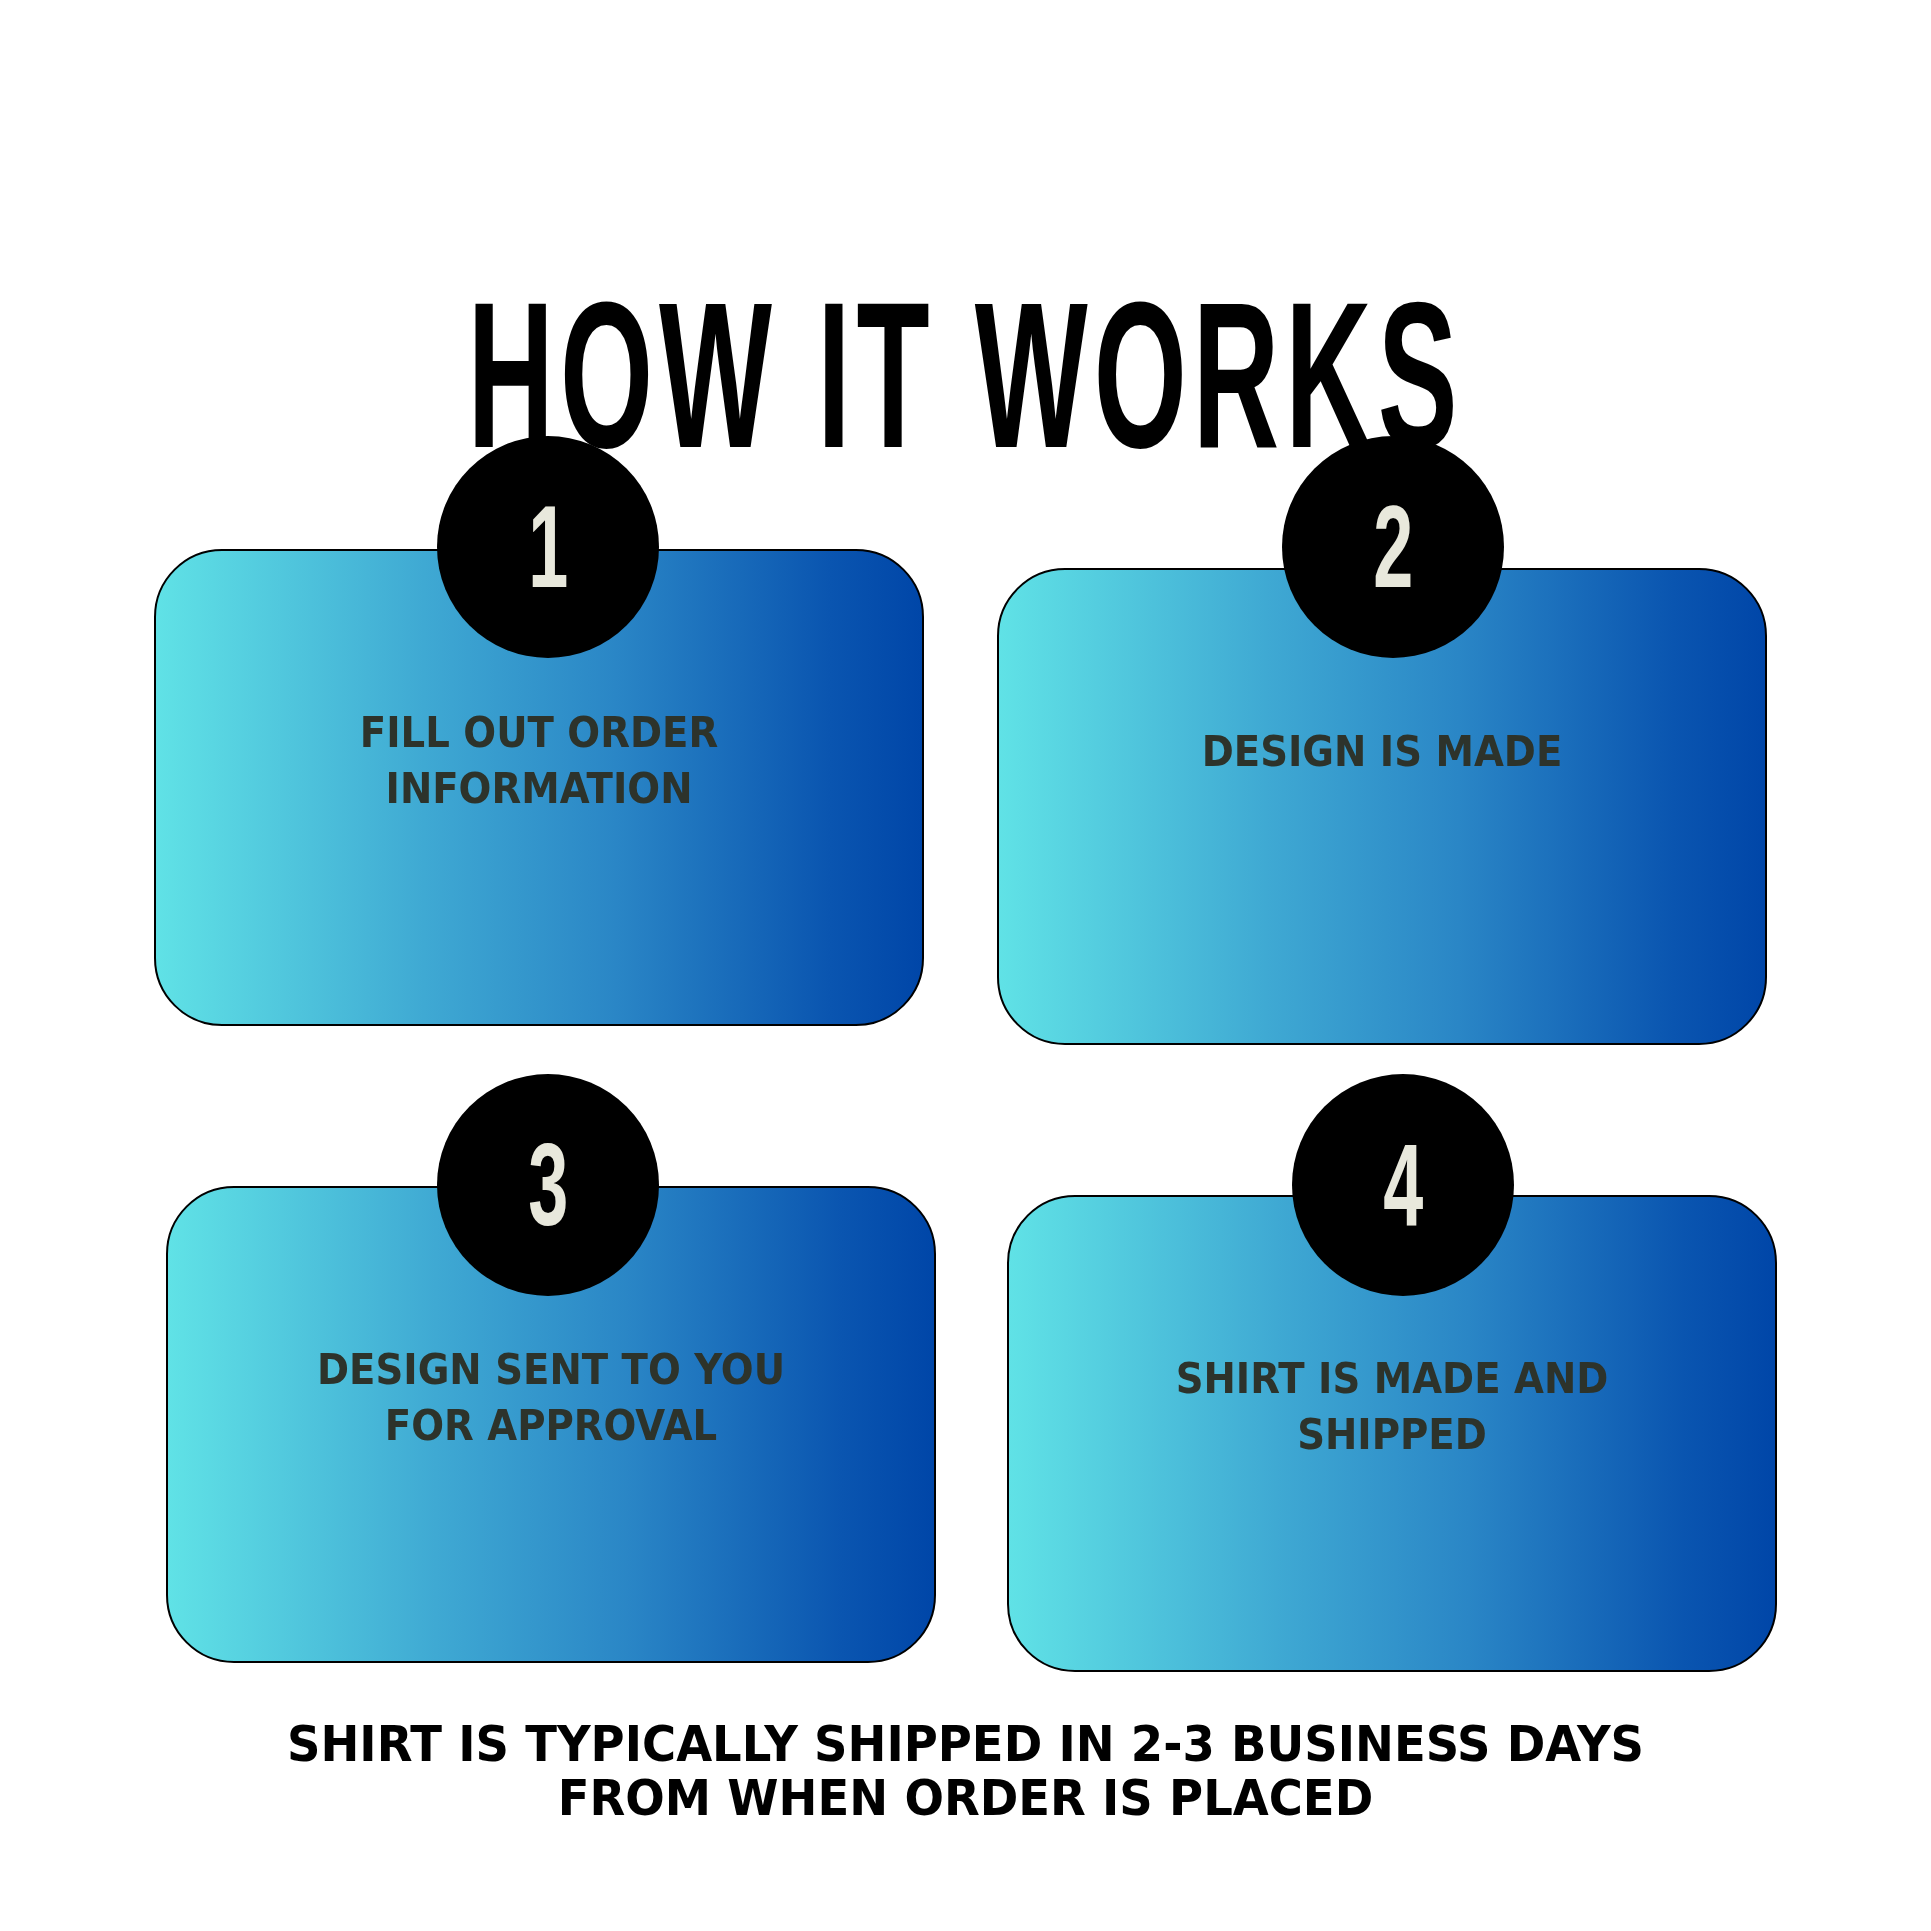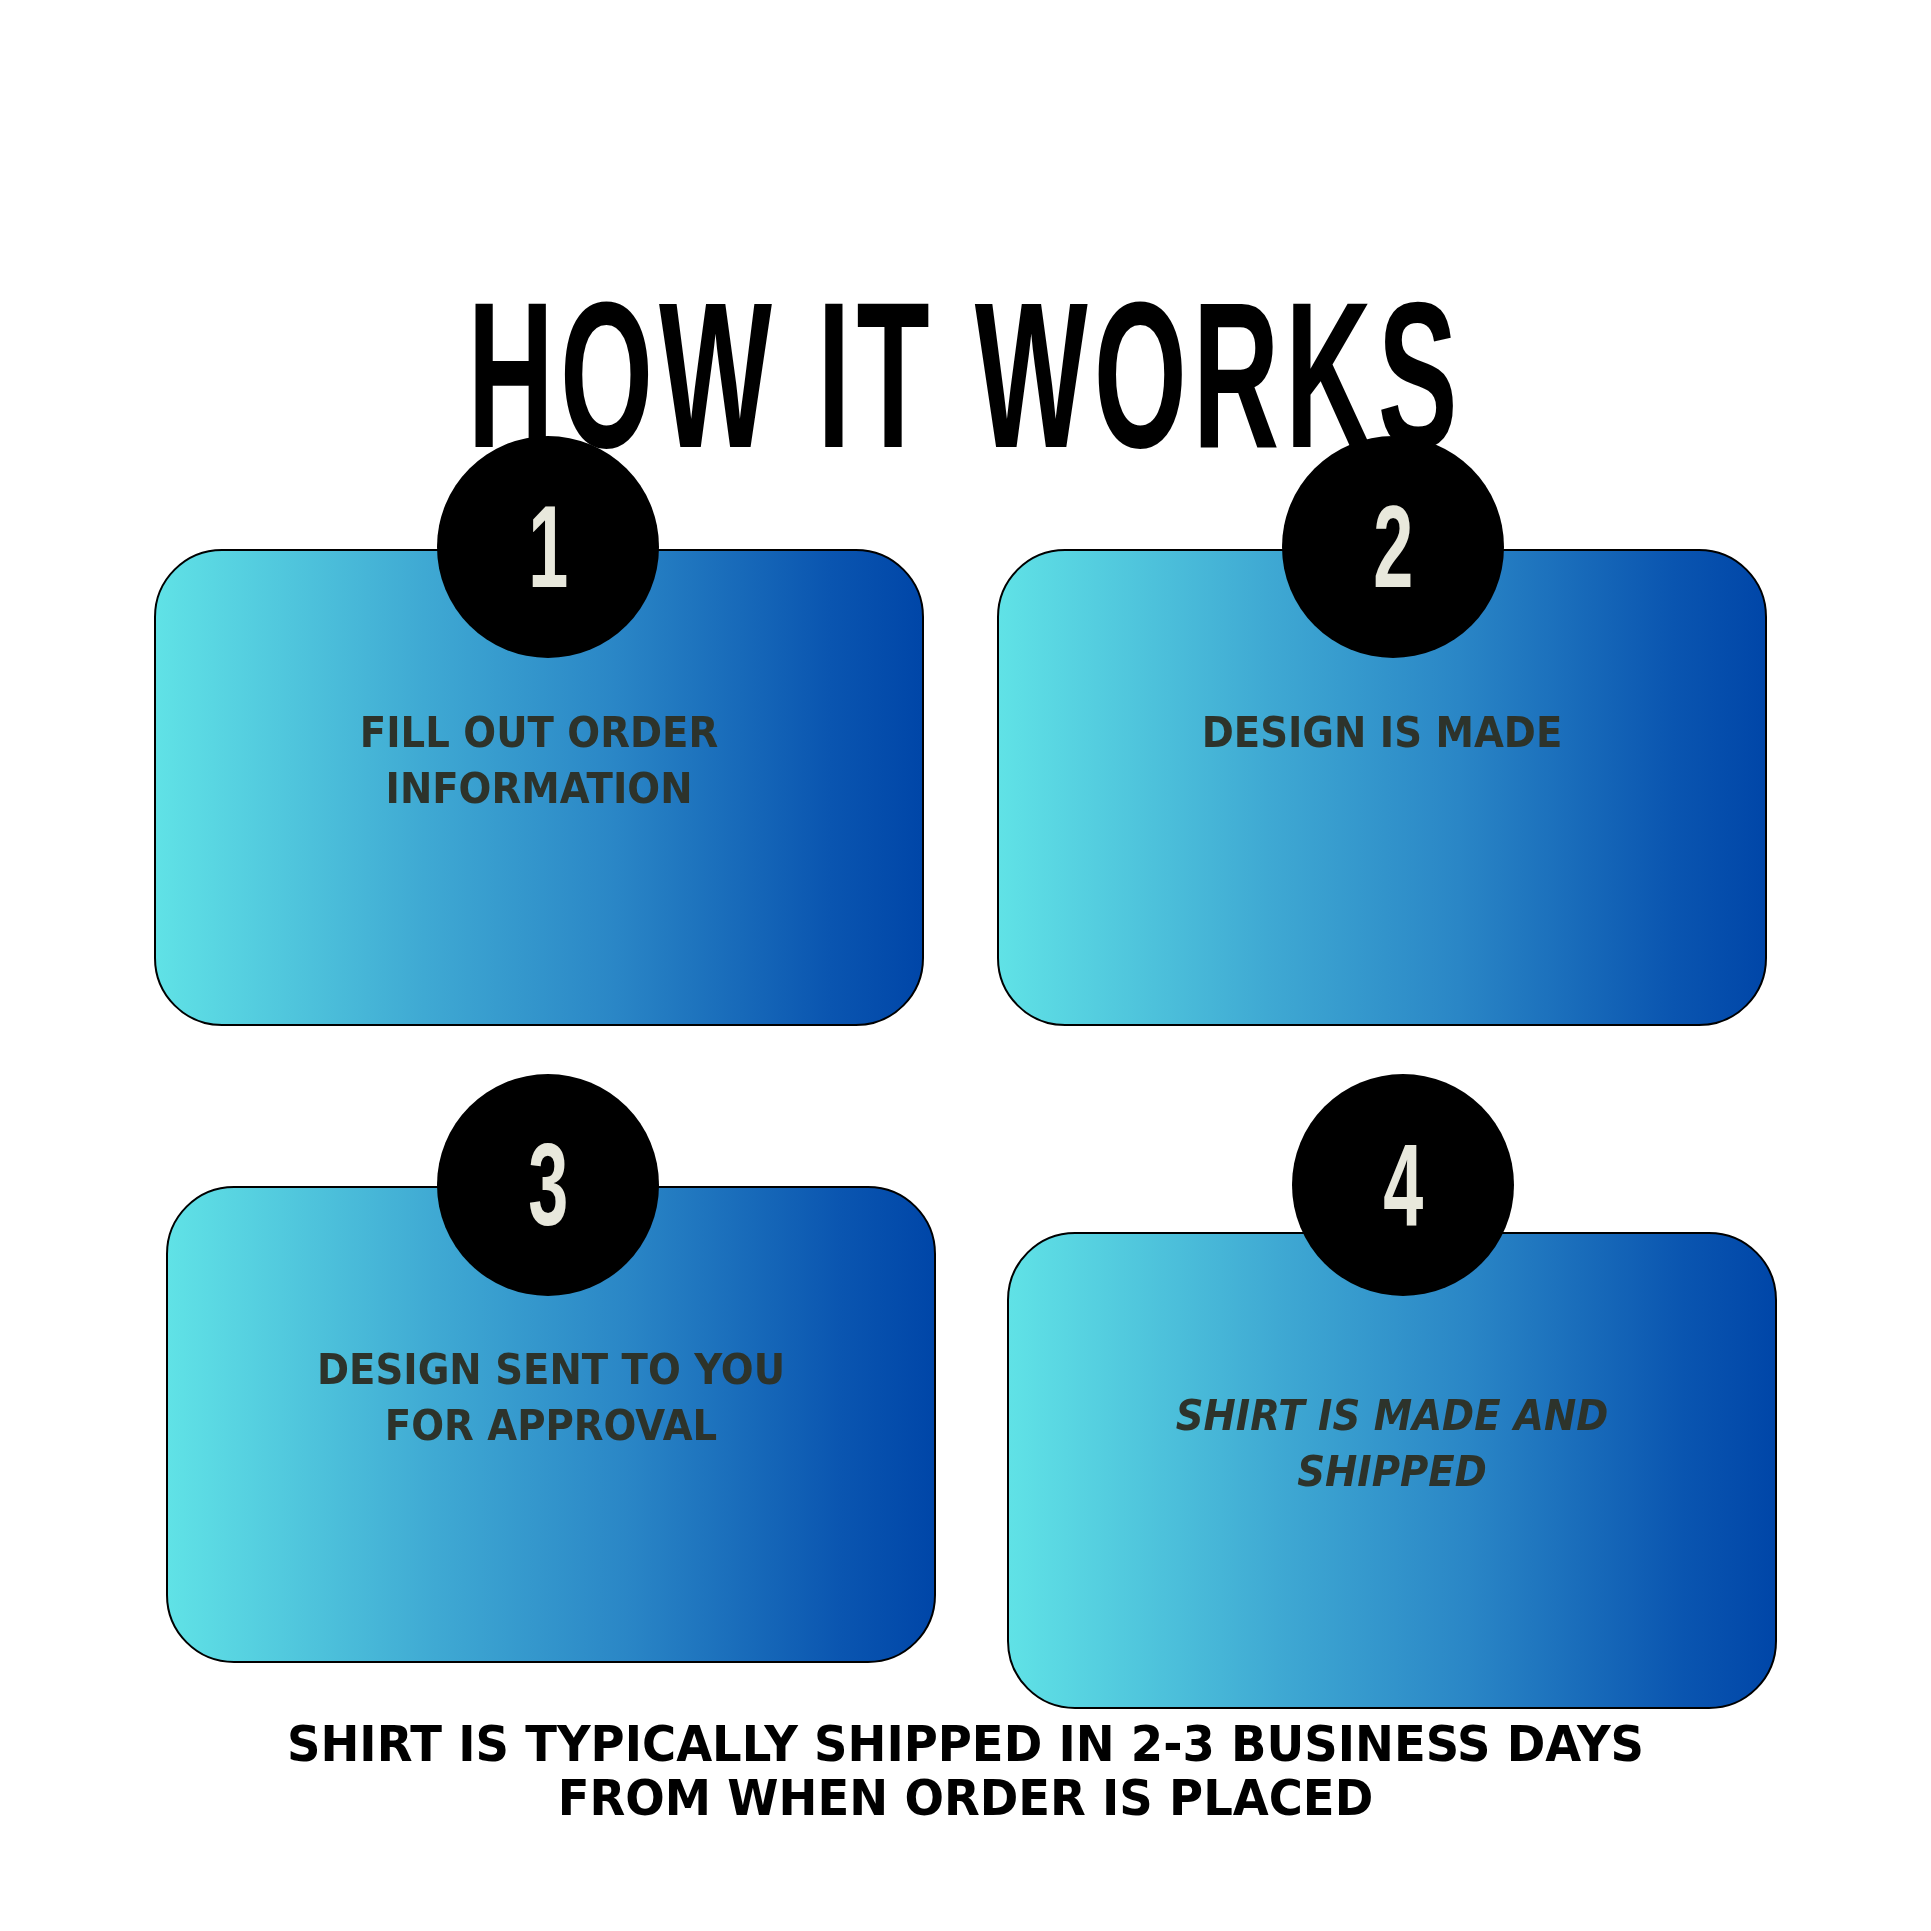--- a/index.html
+++ b/index.html
@@ -84,35 +84,35 @@
 
 <h1 class="title">HOW IT WORKS</h1>
 
 <div class="card" style="left:154px; top:549px;padding-left:32px;">
   <div class="card-text">FILL OUT ORDER INFORMATION</div>
 </div>
 <div class="badge" style="left:437px; top:436px;">
   <span class="badge-num">1</span>
 </div>
 
-<div class="card" style="left:997px; top:549px;">
+<div class="card" style="left:997px; top:568px;">
   <div class="card-text">DESIGN IS MADE</div>
 </div>
 <div class="badge" style="left:1282px; top:436px;">
   <span class="badge-num">2</span>
 </div>
 
 <div class="card" style="left:166px; top:1186px;">
   <div class="card-text" style="left:87px; right:87px;">DESIGN SENT TO YOU FOR APPROVAL</div>
 </div>
 <div class="badge" style="left:437px; top:1074px;">
   <span class="badge-num">3</span>
 </div>
 
-<div class="card" style="left:1007px; top:1232px;font-style:italic;">
+<div class="card" style="left:1007px; top:1195px;">
   <div class="card-text">SHIRT IS MADE AND SHIPPED</div>
 </div>
 <div class="badge" style="left:1292px; top:1074px;">
   <span class="badge-num">4</span>
 </div>
 
 <div class="footer">
   <div>SHIRT IS TYPICALLY SHIPPED IN 2-3 BUSINESS DAYS</div>
   <div>FROM WHEN ORDER IS PLACED</div>
 </div>

